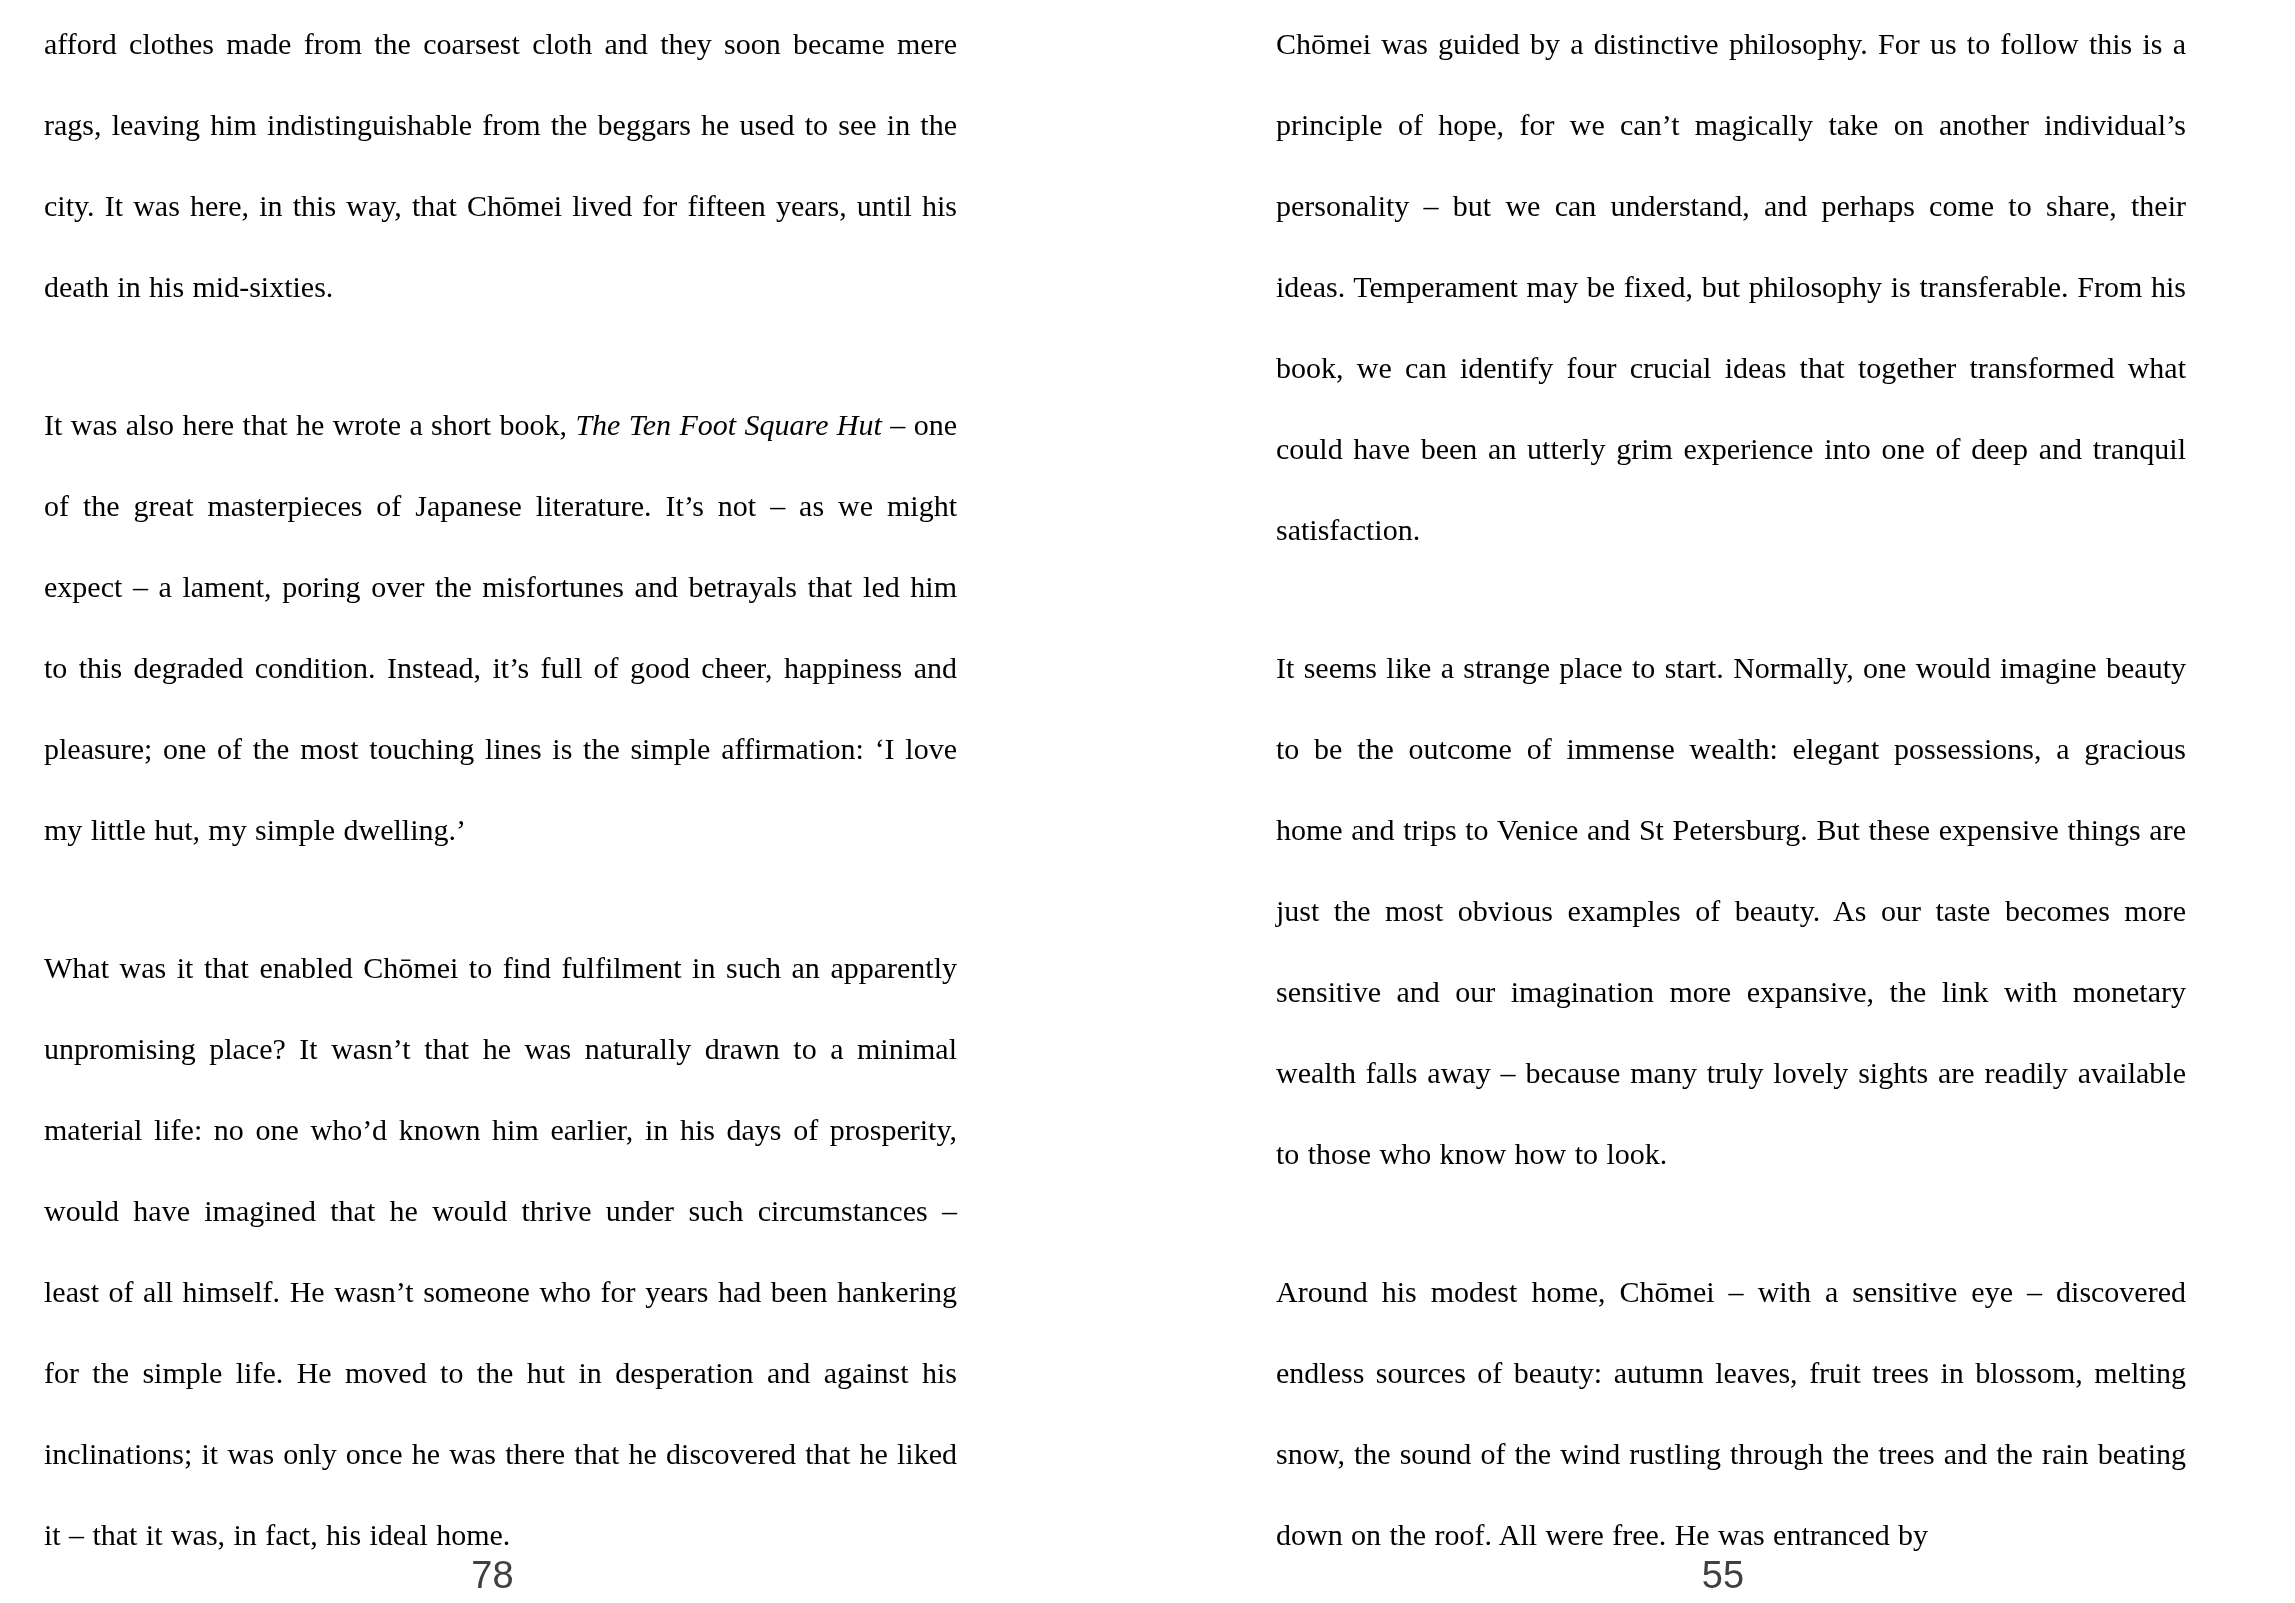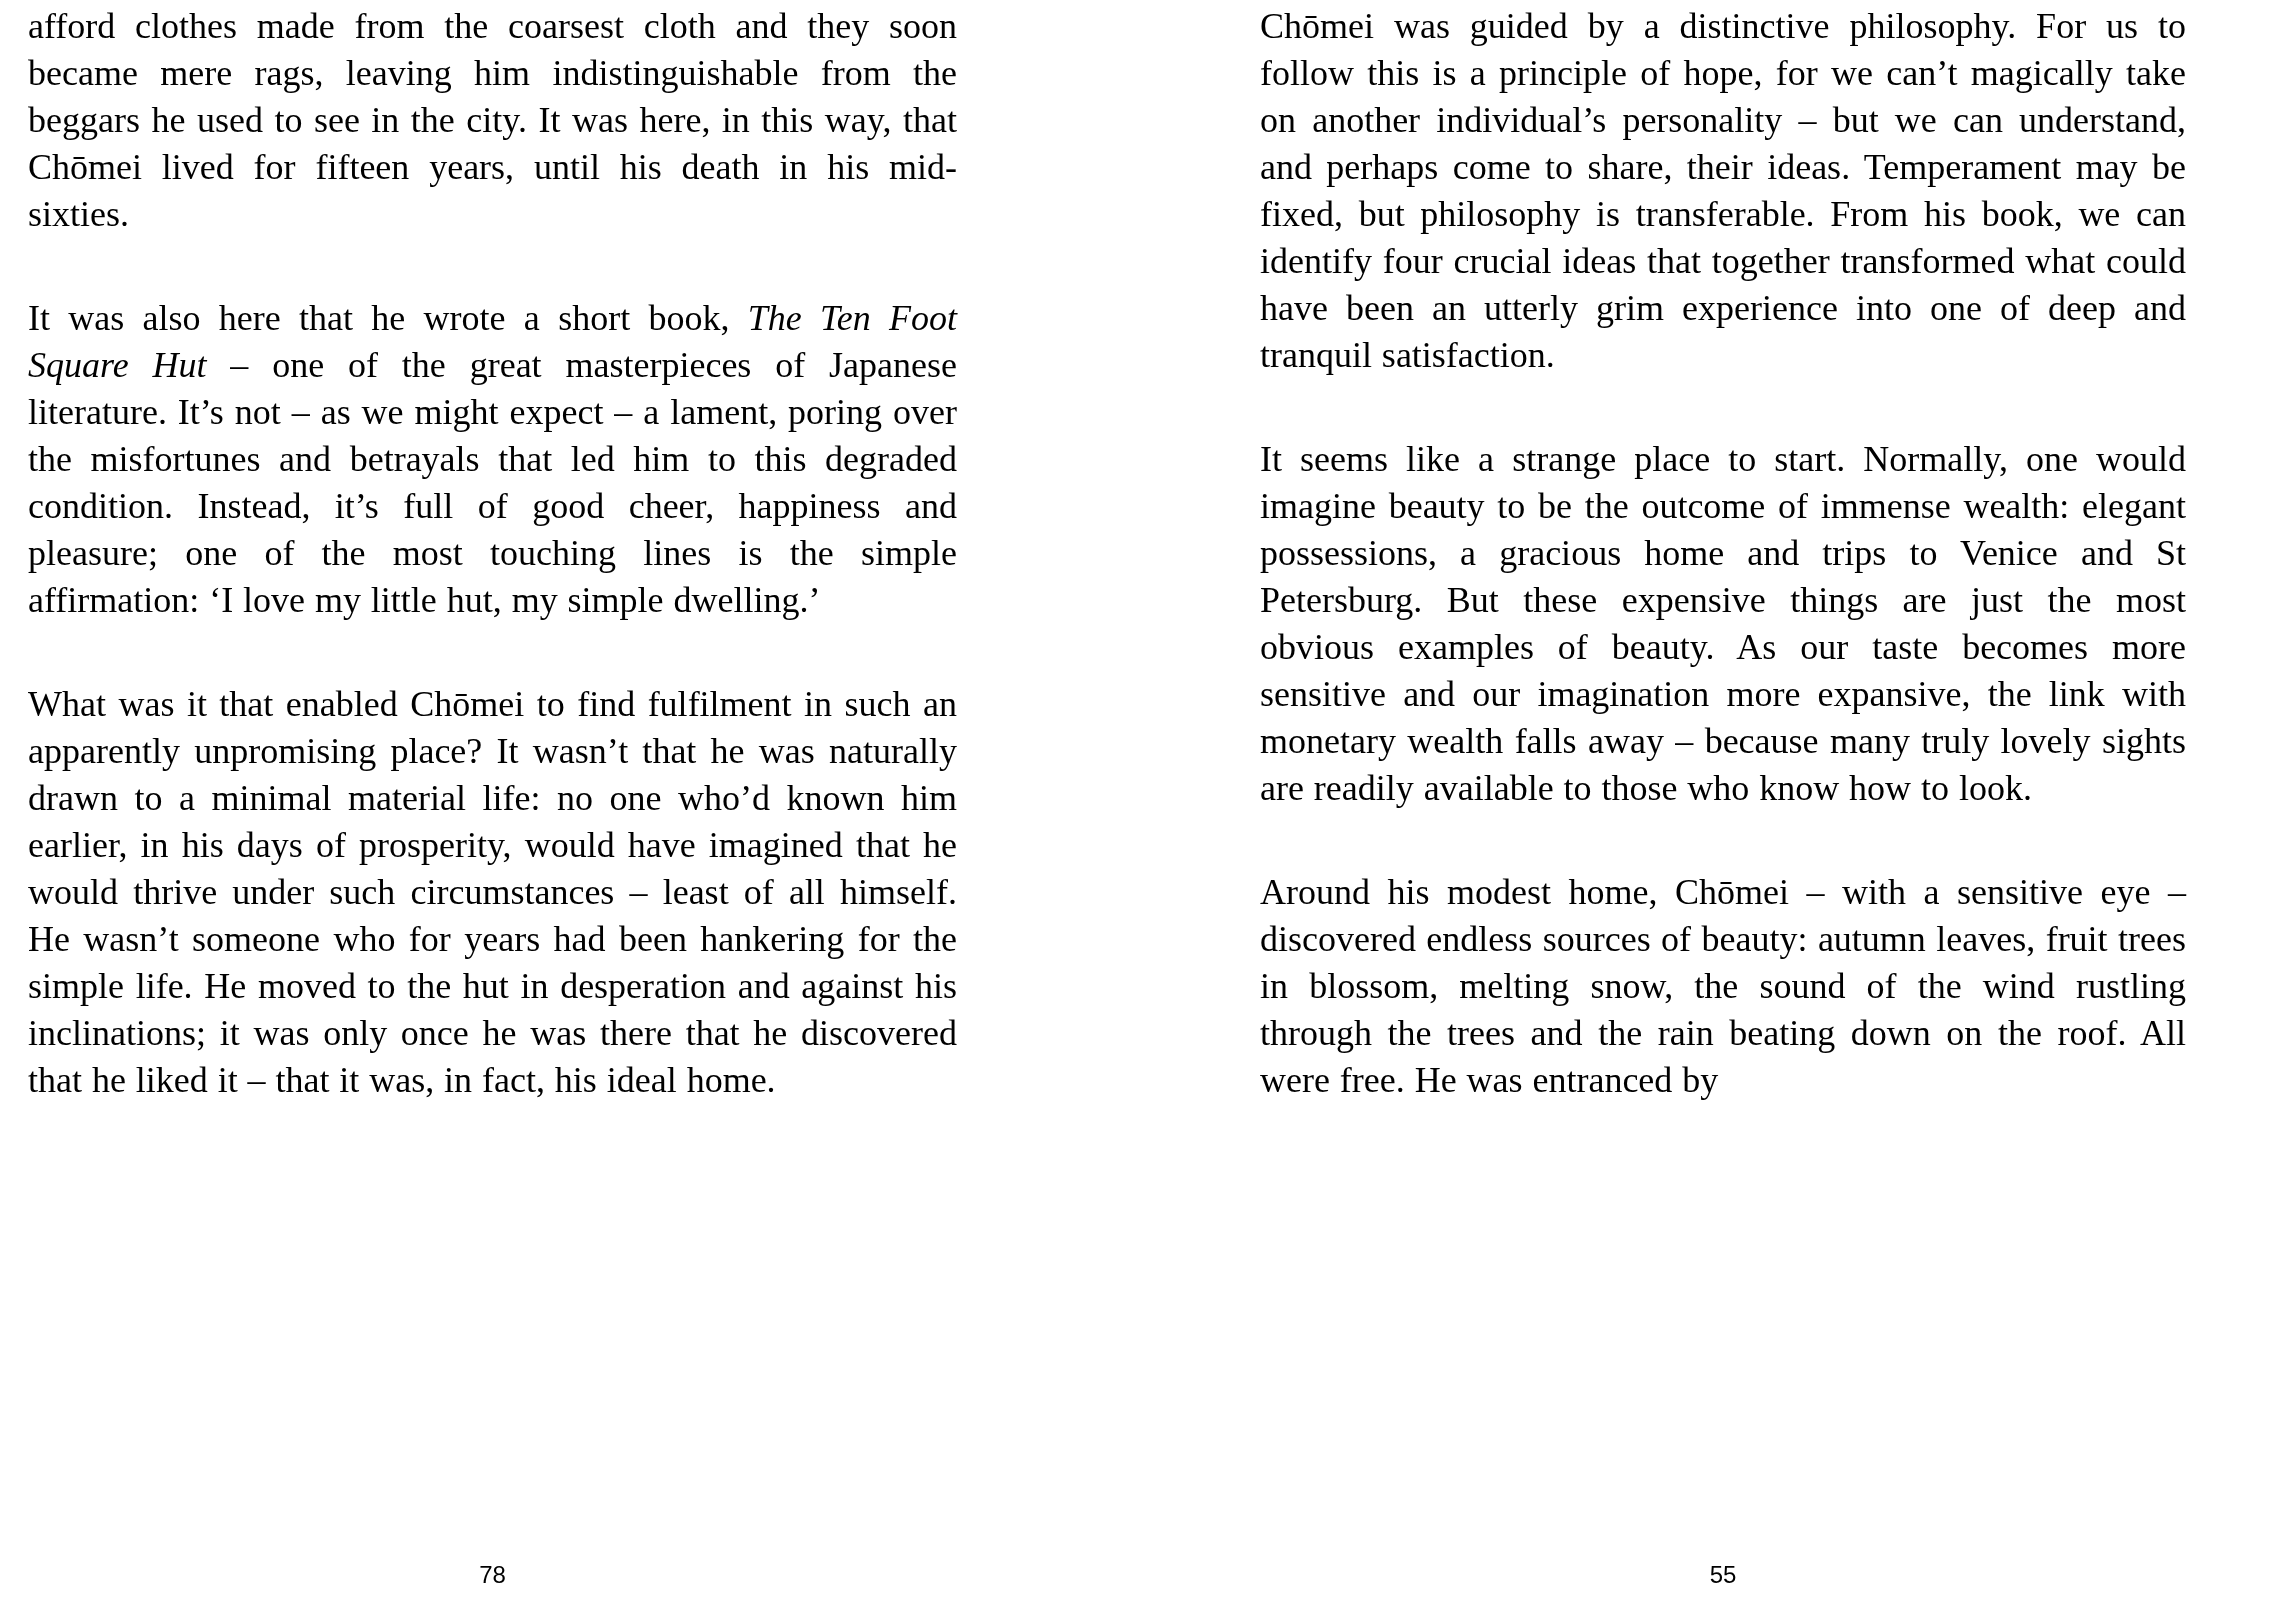--- a/index.html
+++ b/index.html
@@ -23,43 +23,43 @@
   }
   .page-left  { left: 28px;   width: 929px; }
   .page-right { left: 1260px; width: 926px; }
   .page-text {
     position: absolute;
     top: 3.4px;
     left: 0;
     right: 0;
   }
   .block {
-    margin: 0 0 57px 0;
-    font-size: 36px;
-    line-height: 47px;
+    margin: 0 0 57px 16px;
+    font-size: 30px;
+    line-height: 81px;
     text-align: justify;
     letter-spacing: 0;
     word-spacing: 0.9px;
   }
   .block.heading {
     font-weight: bold;
     text-align: left;
     margin-bottom: 0;
   }
   .block i { font-style: italic; }
   .page-number {
     position: absolute;
     top: 1556px;
     left: 0;
     right: 0;
     text-align: center;
     font-family: "Liberation Sans", "DejaVu Sans", sans-serif;
-    font-size: 24px;
+    font-size: 38px;
     line-height: 38px;
-    color: #000000;
+    color: #404040;
   }
 </style>
 </head>
 <body>
 
 <div class="spread">
 
   <section class="page page-left">
     <div class="page-text">
         <p class="block paragraph">afford clothes made from the coarsest cloth and they soon became mere rags, leaving him indistinguishable from the beggars he used to see in the city. It was here, in this way, that Chōmei lived for fifteen years, until his death in his mid-sixties.</p>

